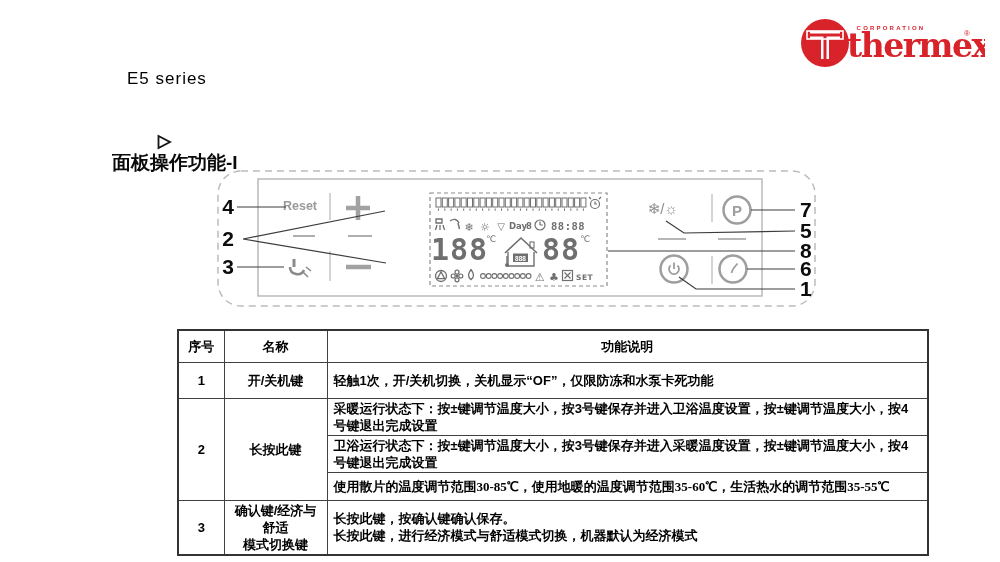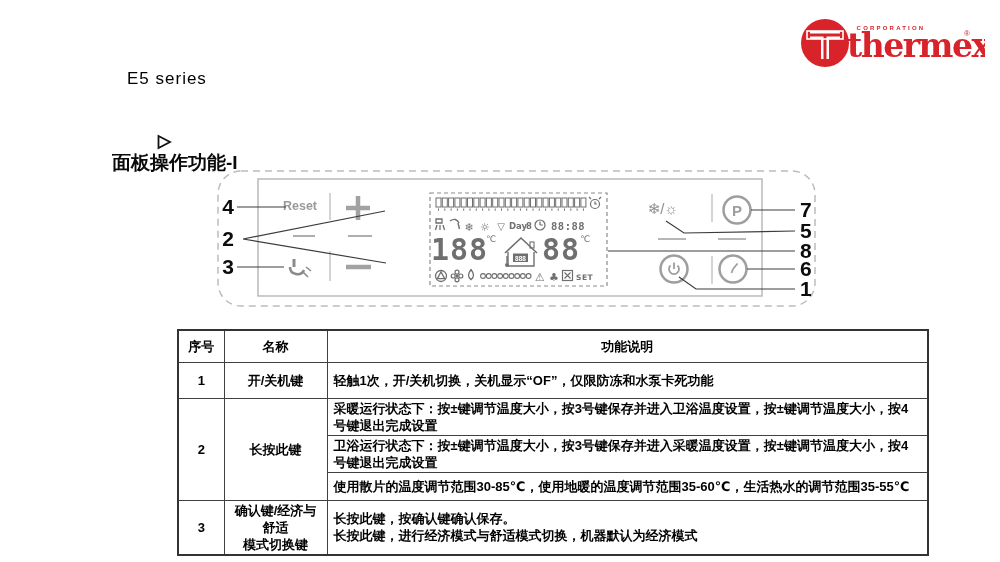--- a/index.html
+++ b/index.html
@@ -256,21 +256,21 @@
       <td class="cell-desc">轻触1次，开/关机切换，关机显示“OF”，仅限防冻和水泵卡死功能</td>
     </tr>
     <tr style="height:37px;">
       <td class="cell-center" rowspan="3">2</td>
       <td class="cell-center" rowspan="3">长按此键</td>
       <td class="cell-desc">采暖运行状态下：按±键调节温度大小，按3号键保存并进入卫浴温度设置，按±键调节温度大小，按4号键退出完成设置</td>
     </tr>
     <tr style="height:37px;">
       <td class="cell-desc">卫浴运行状态下：按±键调节温度大小，按3号键保存并进入采暖温度设置，按±键调节温度大小，按4号键退出完成设置</td>
     </tr>
-    <tr style="height:28px;">
+    <tr style="height:28px;font-family:Liberation Serif, serif;">
       <td class="cell-desc">使用散片的温度调节范围30-85℃，使用地暖的温度调节范围35-60℃，生活热水的调节范围35-55℃</td>
     </tr>
     <tr style="height:37px;">
       <td class="cell-center">3</td>
       <td class="cell-center">
         <div>确认键/经济与舒适</div>
         <div>模式切换键</div>
       </td>
       <td class="cell-desc">
         <div>长按此键，按确认键确认保存。</div>

